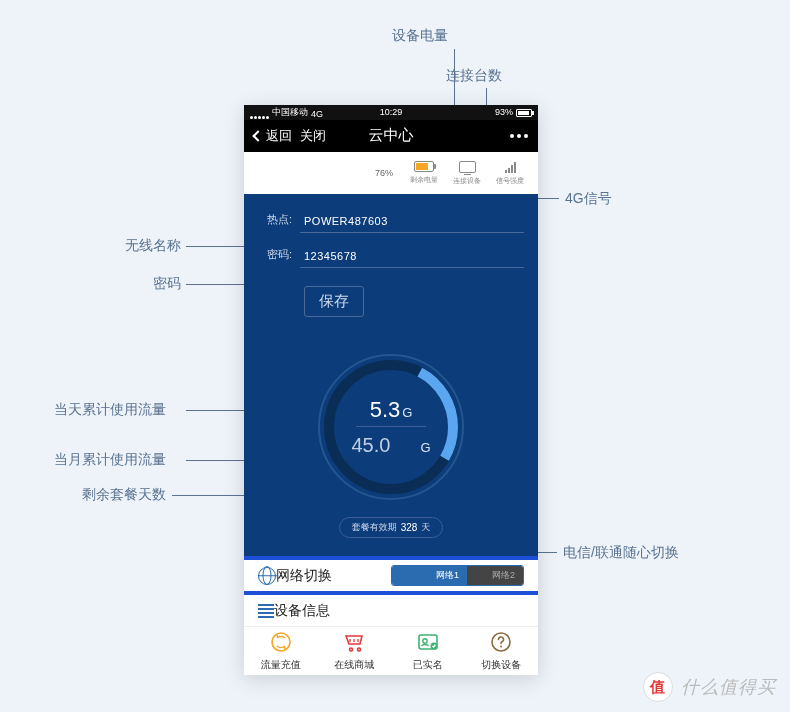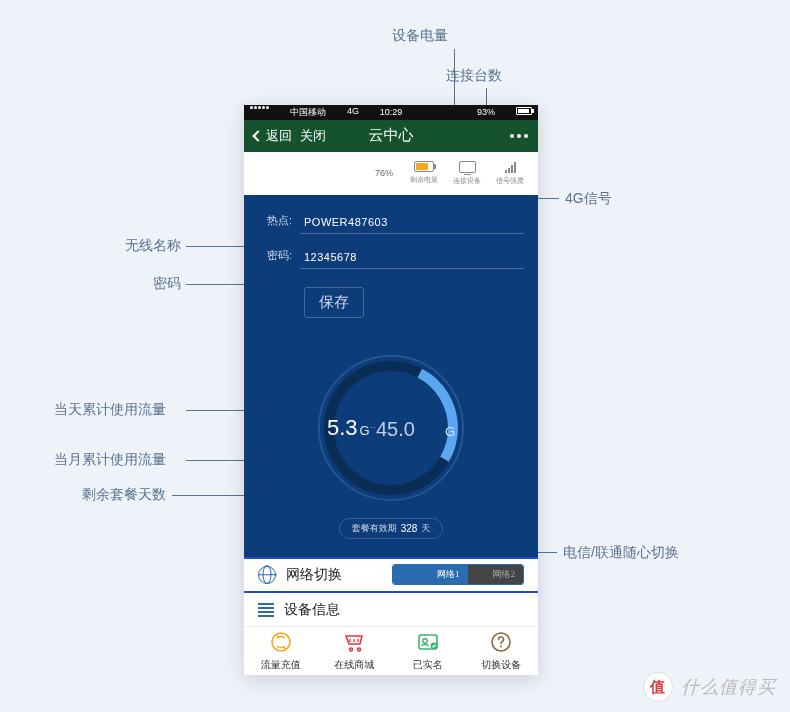--- a/index.html
+++ b/index.html
@@ -26,26 +26,26 @@
     height: 18px;
     background: #111;
     color: #fff;
     font-size: 9px;
     display: flex;
     align-items: center;
     padding: 0 6px;
     justify-content: space-between;
   }
   .statusbar .center { position:absolute; left:0; right:0; text-align:center; }
-  .statusbar .left, .statusbar .right { position:relative; z-index:1; display:flex; align-items:flex-start; gap:21px;}
+  .statusbar .left, .statusbar .right { position:relative; z-index:1; display:flex; align-items:flex-end; gap:3px;}
   .dots { display:inline-flex; gap:1px; align-items:center;}
   .dots i { width:3px;height:3px;border-radius:50%; background:#fff; display:block;}
   .navbar {
     height: 40px;
-    background: #14532d;
+    background: #000000;
     color:#fff;
     display:flex;
     align-items:center;
     justify-content:space-between;
     padding:0 10px;
     font-size:14px;
   }
   .navbar .nav-left{ display:flex; align-items:center; gap:4px; font-size:13px;}
   .navbar .nav-title{ position:absolute; left:0; right:0; text-align:center; font-size:15px; font-weight:500;}
   .navbar .nav-right{ position:relative; z-index:1; display:flex; gap:3px;}
@@ -101,44 +101,42 @@
     color:#fff;
     padding:12px 0 18px;
     display:flex;
     flex-direction:column;
     align-items:center;
   }
   .gauge{ width:160px;height:160px;position:relative;}
   .gauge svg{position:absolute;inset:0;}
   .gauge-inner{
     position:absolute;inset:16px;
-    display:flex;flex-direction:row;align-items:center;justify-content:center;
+    display:flex;flex-direction:column;align-items:center;justify-content:center;
   }
   .g-val{font-size:22px;color:#fff;display:flex;align-items:baseline;gap:2px;}
   .g-val .u{font-size:13px;color:#dbe6f5;}
   .g-val.secondary{color:#bfcee4;font-size:20px;margin-top:4px;gap:30px;}
   .validity{
     margin-top:10px;
     border:1px solid #3d5f94;
     border-radius:14px;
     padding:3px 12px;
     font-size:9px;
     color:#cdd9ea;
     display:flex;align-items:center;gap:4px;
   }
   .validity b{color:#fff;font-weight:500;font-size:10px;}
   .section-row{
     height:42px;
     display:flex;align-items:center;
     padding:0 14px;
-    gap:10px;
-    border-top:2px solid #1d4ed8;
+    border-top:4px solid #1d4ed8;
     font-size:14px;
     color:#222;
-    font-family:Liberation Serif, serif;
   }
   .globe-icon{width:18px;height:18px;border:1.5px solid #2b6cb0;border-radius:50%;position:relative;}
   .globe-icon::before{content:"";position:absolute;left:-1.5px;right:-1.5px;top:50%;height:1.5px;background:#2b6cb0;transform:translateY(-50%);}
   .globe-icon::after{content:"";position:absolute;top:-1.5px;bottom:-1.5px;left:50%;width:7px;border:1.5px solid #2b6cb0;border-radius:50%;transform:translateX(-50%);}
   .list-icon{display:flex;flex-direction:column;gap:2px;width:16px;}
   .list-icon i{height:2px;background:#2b6cb0;display:block;}
   .toggle{
     margin-left:auto;display:flex;font-size:9px;
     border-radius:3px;overflow:hidden;
     border:1px solid #2b6cb0;

